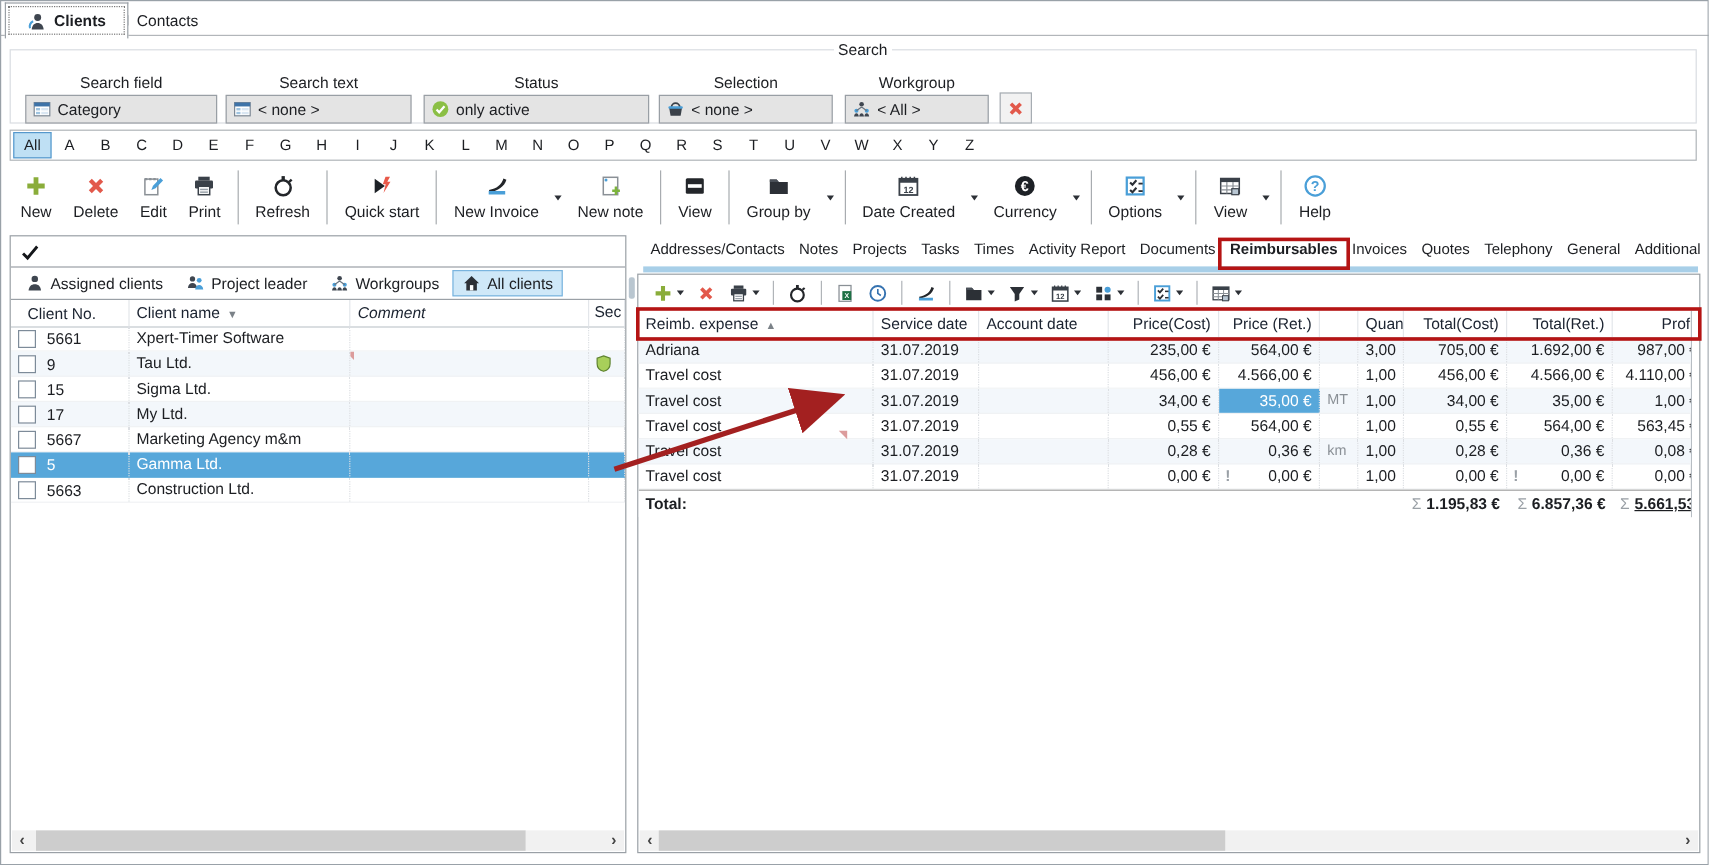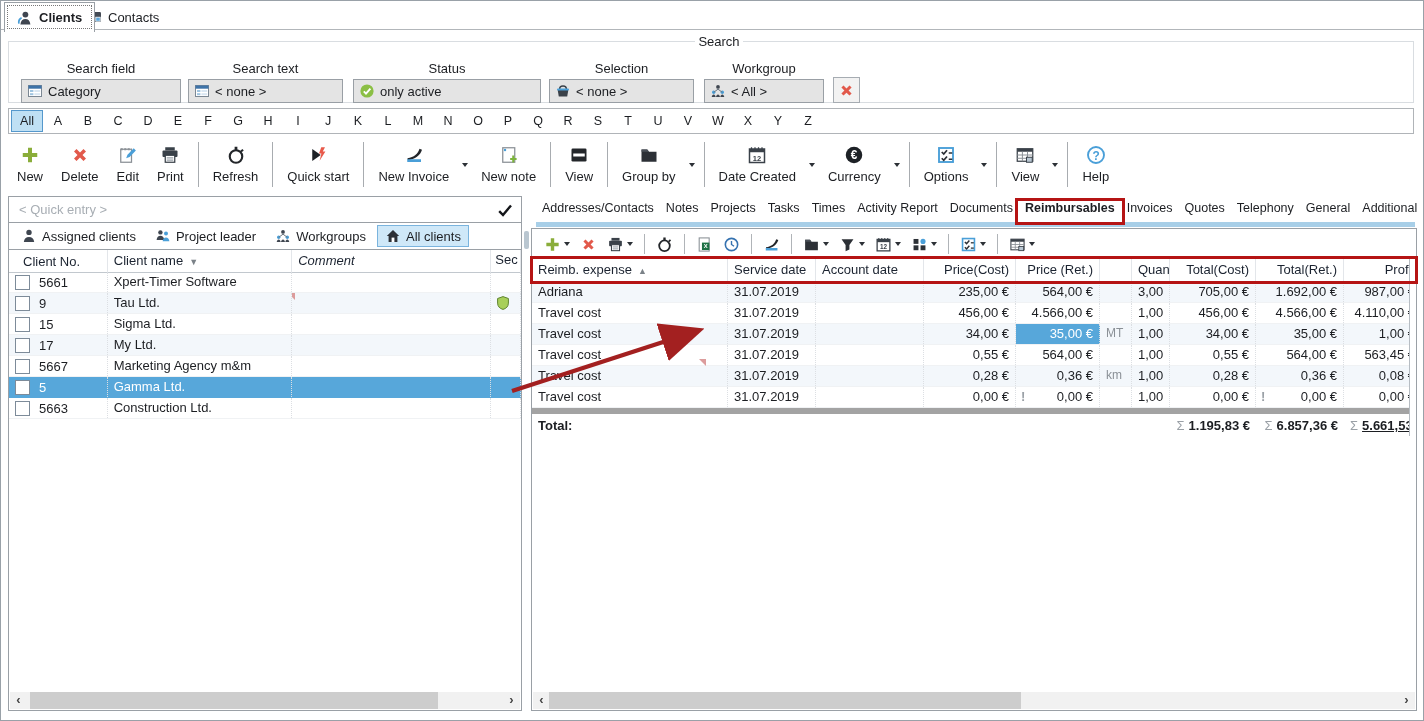--- a/index.html
+++ b/index.html
@@ -3,21 +3,21 @@
 <meta charset="utf-8">
 <style>
   html,body{margin:0;padding:0;}
   body{width:1424px;height:721px;position:relative;background:#fff;
        font-family:"Liberation Sans",sans-serif;font-size:13px;color:#1c1e22;overflow:hidden;}
   .winborder{position:absolute;inset:0;border:1px solid #99a1a8;pointer-events:none;z-index:60;}
   .ic{display:inline-flex;width:16px;height:16px;flex:0 0 auto;}
   .ic svg{width:100%;height:100%;}
   
   .tabline{position:absolute;left:0;top:29px;right:0;height:1px;background:#b2b6ba;}
-  .wtab{position:absolute;top:4px;height:26px;display:flex;align-items:center;gap:6px;padding:0 12px;cursor:default;}
+  .wtab{position:absolute;top:4px;height:26px;display:flex;align-items:center;gap:6px;padding:0 18px;cursor:default;}
   .wtab.active{top:2px;height:29px;background:#fff;border:1px solid #9aa0a6;border-bottom:none;
                font-weight:bold;z-index:2;outline:1px dotted #777;outline-offset:-4px;}
   
   fieldset.search{position:absolute;left:8px;top:34px;width:1406px;height:69px;margin:0;padding:0;
                   border:1px solid #d9dde1;box-sizing:border-box;text-align:center;}
   fieldset.search legend{margin-left:8px;padding:0 3px;font-size:13px;}
   .fld{position:absolute;top:12px;}
   .fld label{display:block;font-size:13px;margin-bottom:3px;}
   .dd{display:flex;align-items:center;gap:5px;height:24px;box-sizing:border-box;padding:0 5px;
       background:#e4e4e4;border:1px solid #999fa5;}
@@ -85,21 +85,21 @@
   .rclip{position:absolute;left:0;top:30px;width:877px;overflow:hidden;border-right:1px solid #b7bdc3;}
   .rhead{display:flex;height:22px;border-bottom:1px solid #c2c8ce;color:#1b2330;width:890px;}
   .rhc{box-sizing:border-box;padding:3px 6px;border-right:1px solid #e3e6ea;white-space:nowrap;overflow:hidden;}
   .rrow{display:flex;height:20px;line-height:19px;border-bottom:1px solid #f0f2f4;width:890px;}
   .rrow.alt{background:#f3f7fb;}
   .rc{box-sizing:border-box;padding:0 6px;border-right:1px dotted #dcdfe3;white-space:nowrap;overflow:hidden;position:relative;}
   .num{text-align:right;}
   .rc.selcell{background:#57a7da;color:#fff;}
   .unit{color:#8a9096;font-size:12px;}
   .flag{position:absolute;left:5px;color:#9aa0a6;font-weight:bold;}
-  .rtotal{display:flex;height:22px;line-height:21px;border-top:6px solid #a3a3a3;font-weight:bold;width:890px;background:#fff;align-items:flex-end;}
+  .rtotal{display:flex;height:22px;line-height:21px;border-top:1px solid #a3a3a3;font-weight:bold;width:890px;background:#fff;}
   .sum{color:#9aa0a6;font-weight:normal;margin-right:4px;}
   .uline{text-decoration:underline;}
   .rnotetri{position:absolute;left:699px;top:359px;width:0;height:0;border-left:7px solid transparent;border-top:7px solid #dc9c9c;z-index:5;}
   
   .annbox{position:absolute;border:3px solid #b51414;box-sizing:border-box;z-index:55;pointer-events:none;}
   #annbox2{left:530px;top:256px;width:888px;height:28px;}
   .annarrow{position:absolute;inset:0;z-index:55;pointer-events:none;}
 </style>
 </head>
 <body>
@@ -447,21 +447,20 @@
             <text x="8" y="11.6" font-size="9.5" font-weight="bold" fill="#4a9fd8" text-anchor="middle" font-family="Liberation Sans,sans-serif">?</text>
           </svg>
         </span>
         <span class="tb-lbl">Help</span>
       </div>
     </div>
   </div>
 
 <div class="lpanel">
   <div class="qentry">
-    <input placeholder="&lt; Quick entry &gt;" style="">
     <span class="ic">
         <svg viewBox="0 0 16 16">
           <path d="M2.2 9.2l3.8 3.8L14 3.4" stroke="#14161a" stroke-width="2.4" fill="none"></path>
         </svg>
       </span>
   </div>
   <div class="vtabs" id="view-tabs">
       <div class="vtab">
         <span class="ic">
           <svg viewBox="0 0 16 16">

